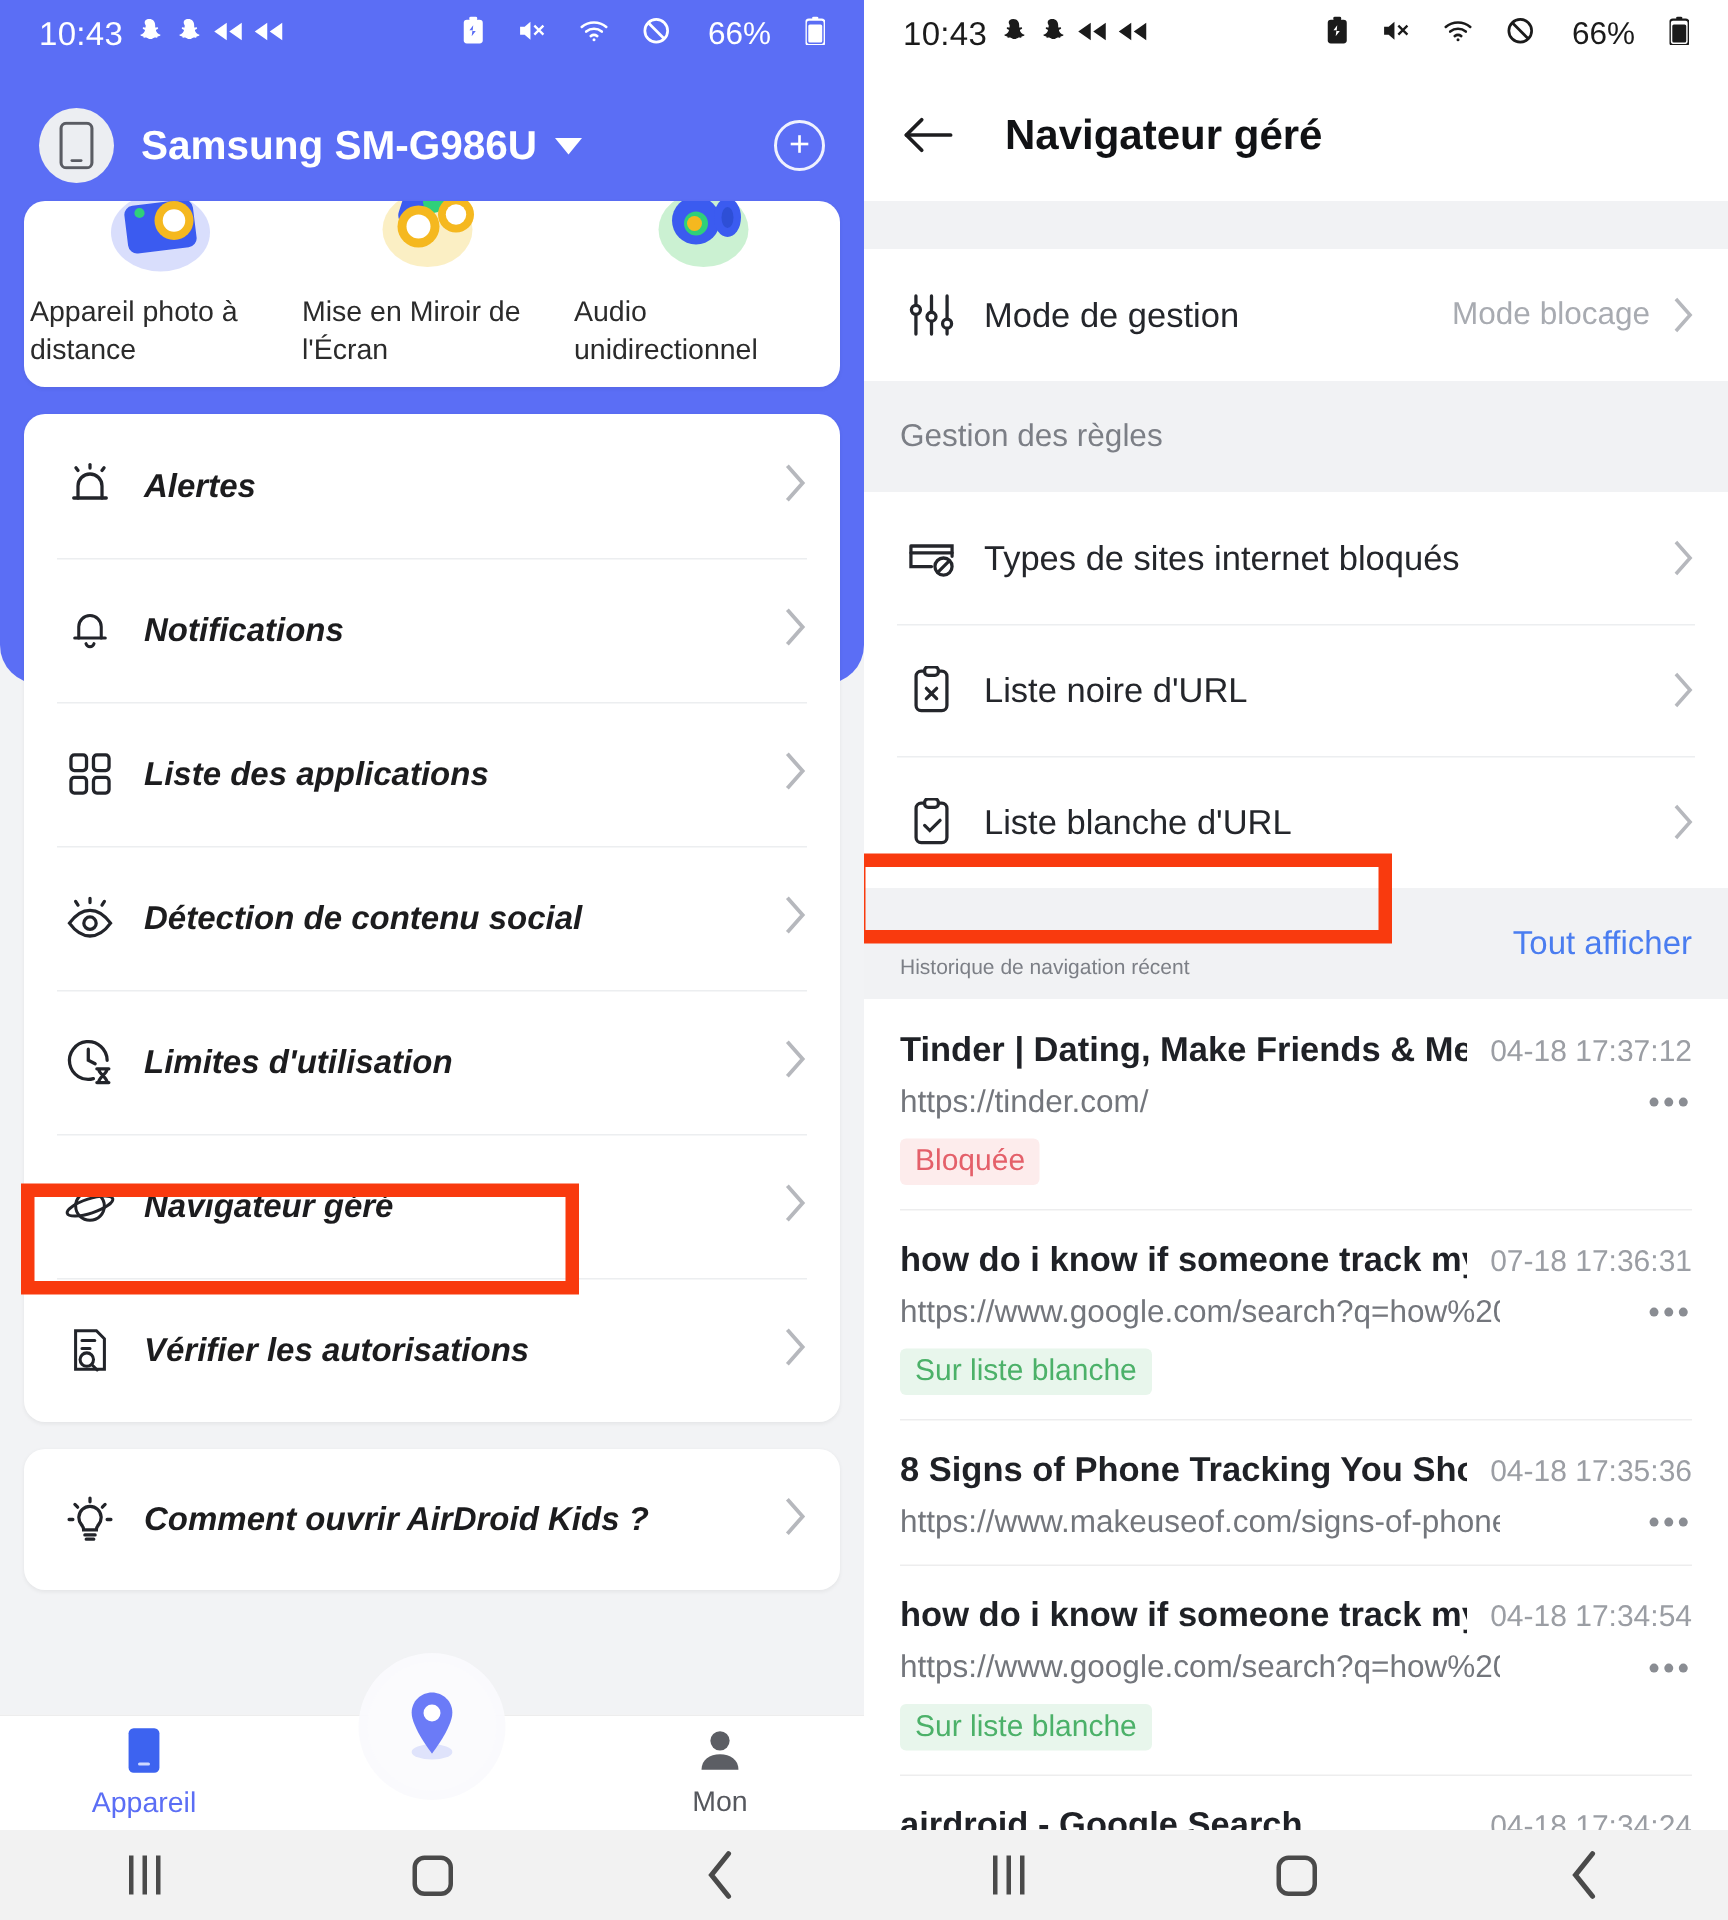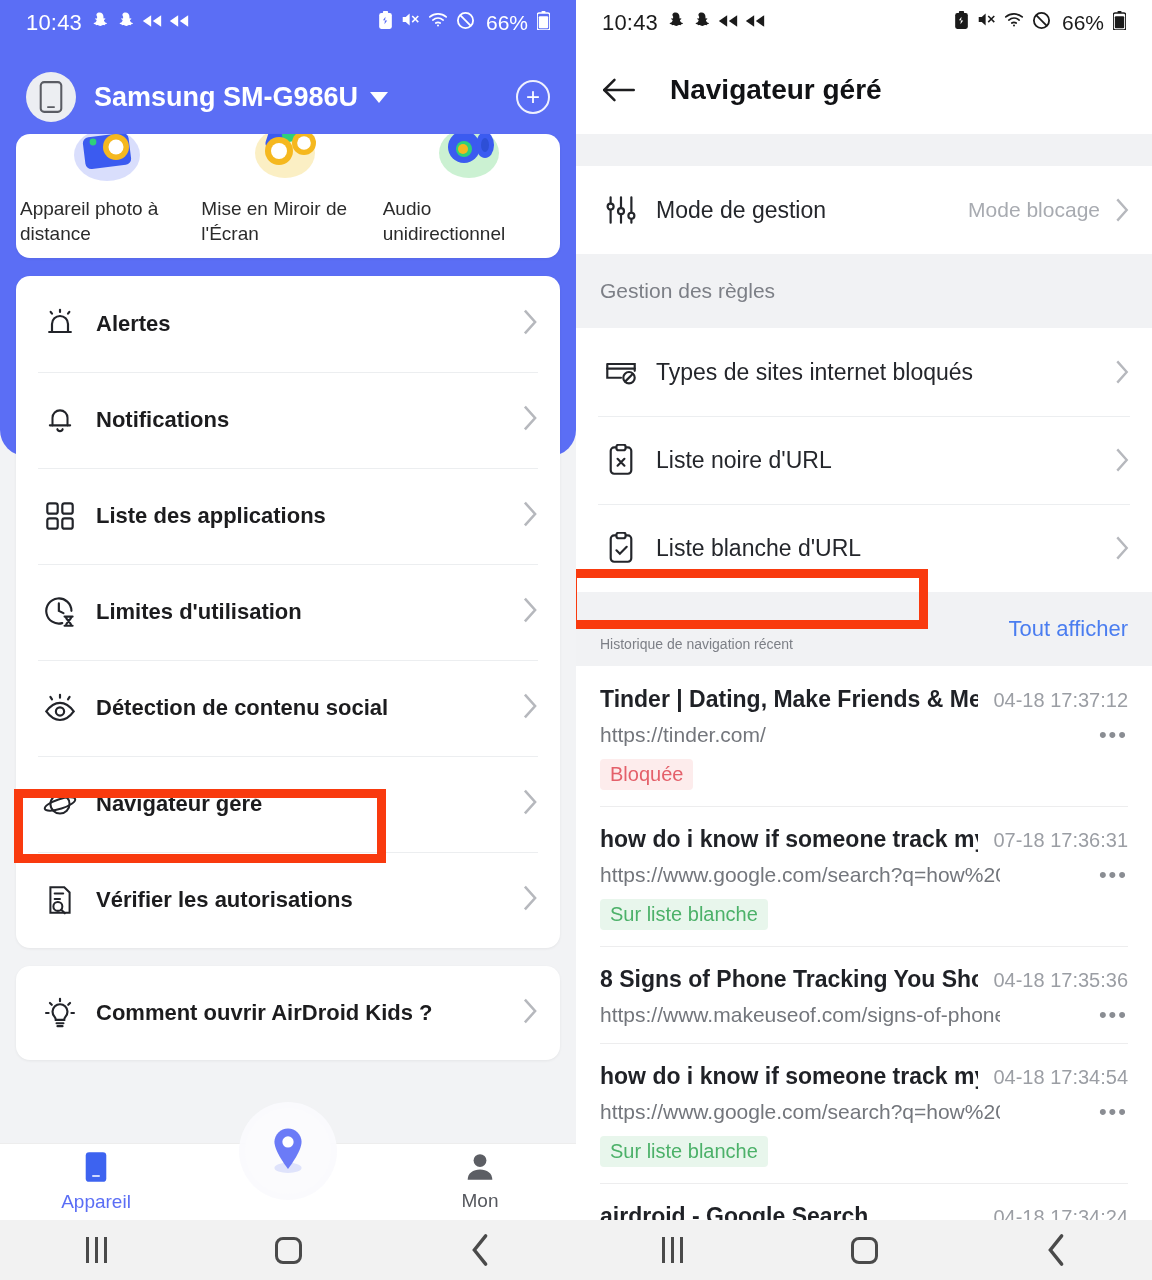--- a/index.html
+++ b/index.html
@@ -21,21 +21,21 @@
   }
   .statusbar {
     position: relative; height: 46px; display: flex; align-items: center;
     padding: 0 26px; font-size: 21px;
   }
   .statusbar.light { color: #ffffff; }
   .statusbar.dark  { color: #1b1b1b; }
   .sb-time { font-size: 22px; letter-spacing: .2px; margin-right: 8px; }
   .sb-left-icons { display: flex; align-items: center; gap: 7px; font-size: 17px; }
   .sb-spacer { flex: 1; }
-  .sb-right { display: flex; align-items: flex-start; gap: 8px; font-size: 17px; }
+  .sb-right { display: flex; align-items: center; gap: 22px; font-size: 17px; }
   .sb-batt-pct { font-size: 21px; margin: 0 1px 0 3px; }
 
   
   .device-header {
     position: relative; display: flex; align-items: center;
     padding: 22px 26px 0 26px; height: 80px;
   }
   .device-avatar {
     width: 50px; height: 50px; border-radius: 50%; background: #eceef2;
     display: flex; align-items: center; justify-content: center; flex: 0 0 auto;
@@ -69,20 +69,21 @@
   .quick-icon { height: 58px; width: 86px; position: relative; margin-top: -14px; }
   .quick-label {
     font-size: 19px; color: #2b2b2b; line-height: 1.28;
     margin-top: 6px; padding: 0 4px;
   }
 
   .menu-card { margin-top: 18px; padding: 0 0; }
   .menu-row {
     display: flex; align-items: center; height: 96px; padding: 0 22px;
     position: relative;
+    font-style: italic;
   }
   .menu-row + .menu-row::before {
     content: ""; position: absolute; top: 0; left: 22px; right: 22px;
     height: 1px; background: #eceef0;
   }
   .menu-ico { width: 44px; display: flex; align-items: center; justify-content: center; flex: 0 0 auto; }
   .menu-label {
     font-size: 22px; font-weight: 700; color: #1c1c1e; margin-left: 14px;
   }
   .chev { margin-left: auto; color: #b6b8bd; }
@@ -357,43 +358,43 @@
         <div class="menu-label">Liste des applications</div>
         <div class="chev">
           <svg width="16" height="28" viewBox="0 0 12 22" fill="none" stroke="currentColor" stroke-width="2">
               <path d="M2 2l8 9-8 9"></path>
             </svg>
         </div>
       </div>
 
       <div class="menu-row">
         <div class="menu-ico">
+          <svg width="32" height="32" viewBox="0 0 28 26" fill="none" stroke="#22242a" stroke-width="1.9" stroke-linecap="round">
+            <path d="M2 16c3.6-5 8-7.5 12-7.5S22.4 11 26 16c-3.6 5-8 7.5-12 7.5S5.6 21 2 16z"></path>
+            <circle cx="14" cy="16" r="3.6"></circle>
+            <path d="M14 4V1.5M7 5.5L5.6 3.3M21 5.5l1.4-2.2"></path>
+          </svg>
+        </div>
+        <div class="menu-label">Détection de contenu social</div>
+        <div class="chev">
+          <svg width="16" height="28" viewBox="0 0 12 22" fill="none" stroke="currentColor" stroke-width="2">
+              <path d="M2 2l8 9-8 9"></path>
+            </svg>
+        </div>
+      </div>
+
+      <div class="menu-row">
+        <div class="menu-ico">
           <svg width="32" height="32" viewBox="0 0 28 28" fill="none" stroke="#22242a" stroke-width="1.9" stroke-linecap="round">
             <path d="M24 13A11 11 0 1 0 16 23.7"></path>
               <path d="M13 6.5V13l4 2"></path>
             <path d="M18 18h7M18 26h7M19 18c0 3 5 5 5 8M24 18c0 3-5 5-5 8"></path>
           </svg>
         </div>
         <div class="menu-label">Limites d'utilisation</div>
-        <div class="chev">
-          <svg width="16" height="28" viewBox="0 0 12 22" fill="none" stroke="currentColor" stroke-width="2">
-              <path d="M2 2l8 9-8 9"></path>
-            </svg>
-        </div>
-      </div>
-
-      <div class="menu-row">
-        <div class="menu-ico">
-          <svg width="32" height="32" viewBox="0 0 28 26" fill="none" stroke="#22242a" stroke-width="1.9" stroke-linecap="round">
-            <path d="M2 16c3.6-5 8-7.5 12-7.5S22.4 11 26 16c-3.6 5-8 7.5-12 7.5S5.6 21 2 16z"></path>
-            <circle cx="14" cy="16" r="3.6"></circle>
-            <path d="M14 4V1.5M7 5.5L5.6 3.3M21 5.5l1.4-2.2"></path>
-          </svg>
-        </div>
-        <div class="menu-label">Détection de contenu social</div>
         <div class="chev">
           <svg width="16" height="28" viewBox="0 0 12 22" fill="none" stroke="currentColor" stroke-width="2">
               <path d="M2 2l8 9-8 9"></path>
             </svg>
         </div>
       </div>
 
       <div class="menu-row">
         <div class="menu-ico">
           <svg width="34" height="30" viewBox="0 0 32 28" fill="none" stroke="#22242a" stroke-width="1.9">

